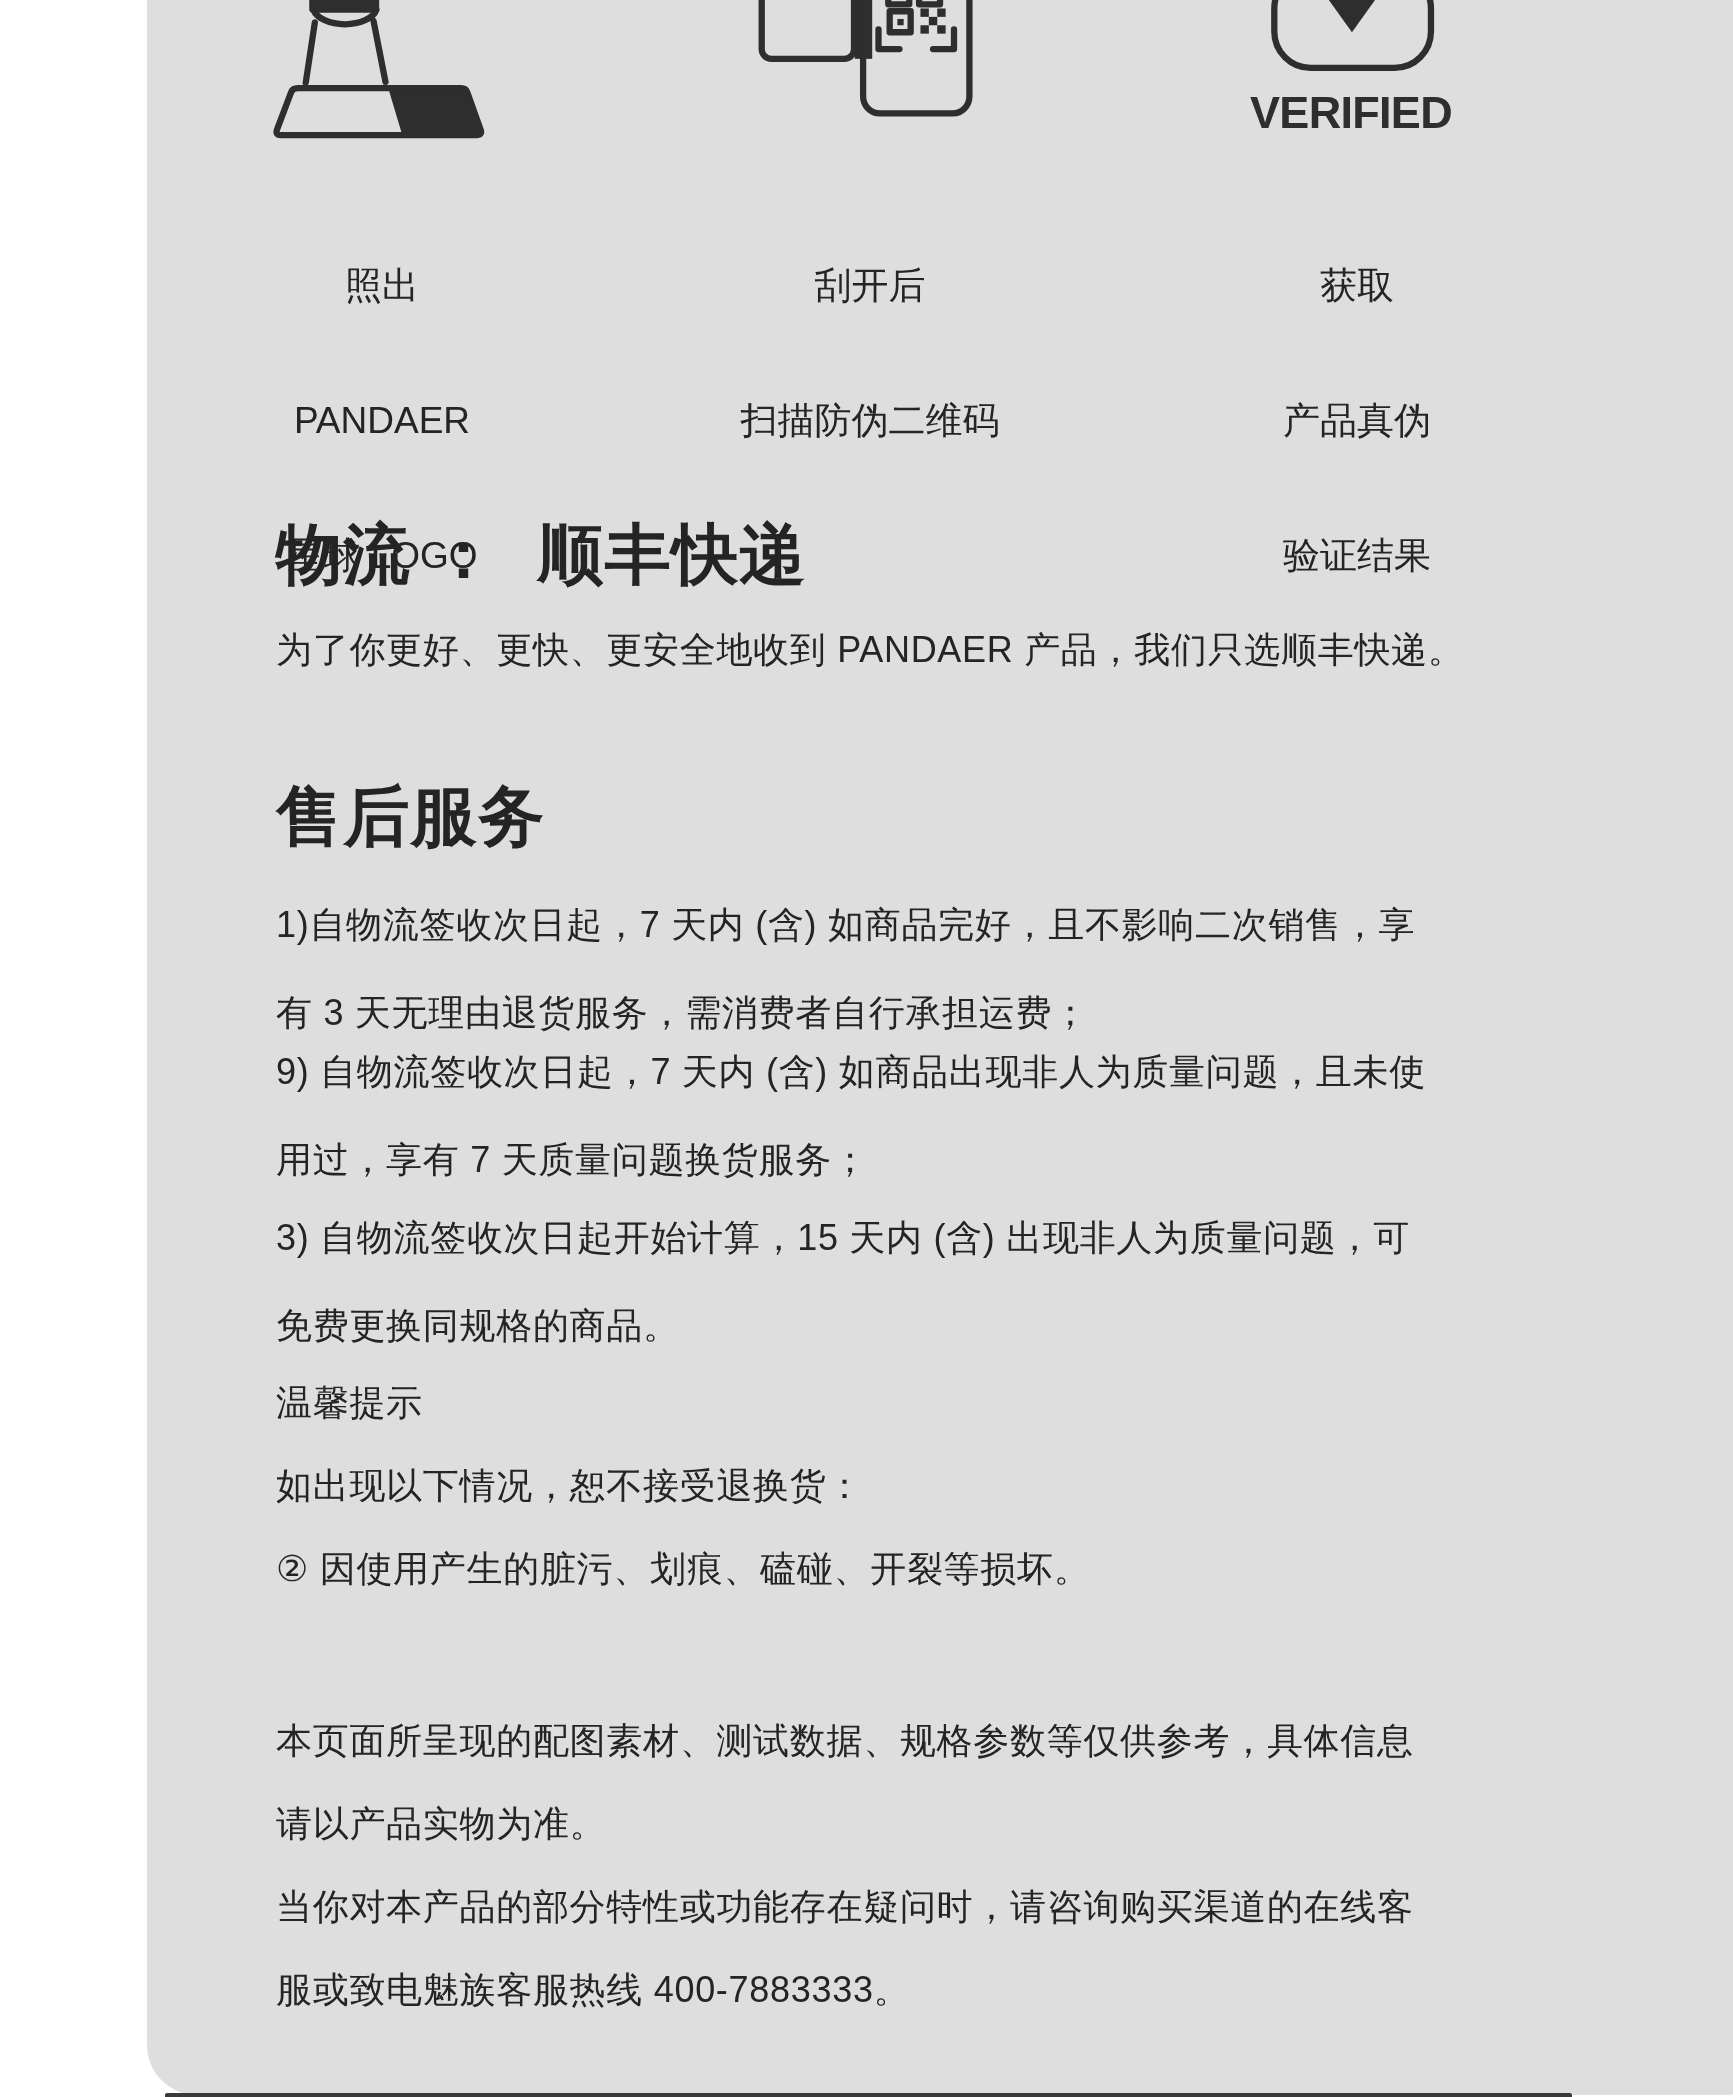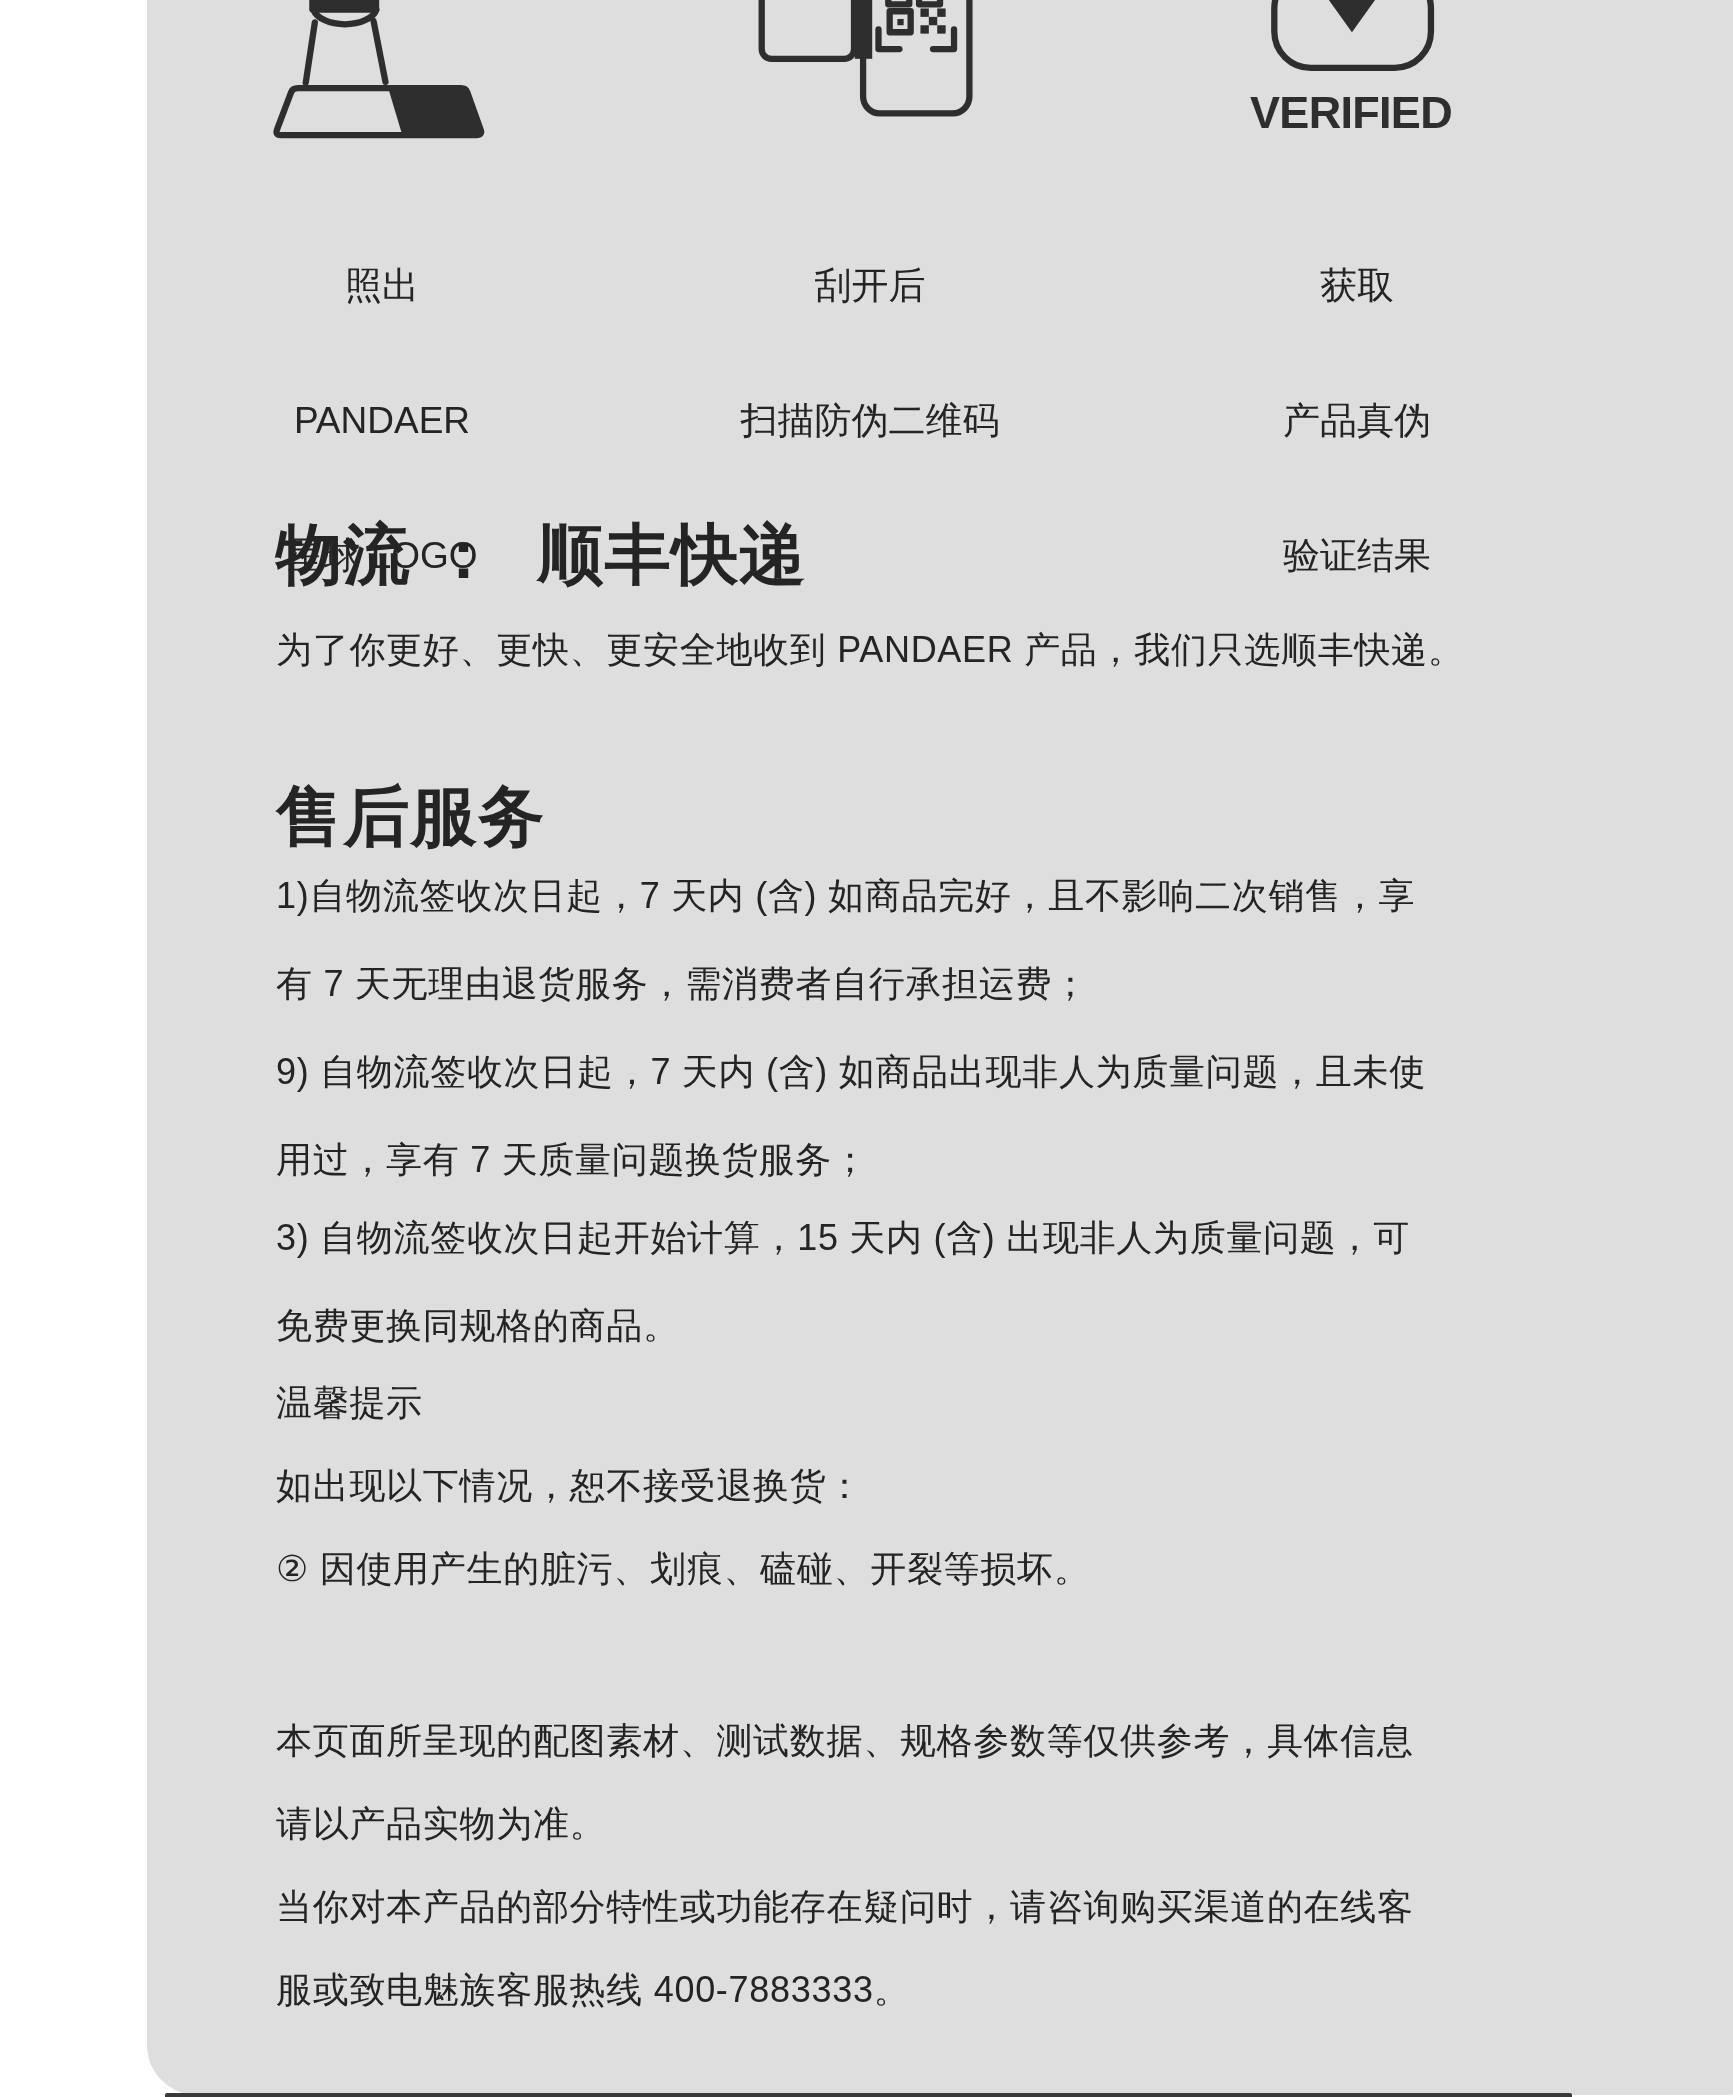--- a/index.html
+++ b/index.html
@@ -42,21 +42,21 @@
     position:absolute;left:129px;font-size:66px;line-height:78px;
     font-weight:700;letter-spacing:1.4px;white-space:pre;color:var(--text);
   }
   .h-logistics{top:471px;}
   .h-aftersales{top:733px;}
   .body-block{position:absolute;left:129px;white-space:pre;color:var(--text);}
   .body-block .line{white-space:pre;font-weight:500;letter-spacing:0.7px;}
   .b-logistics{top:596px;}
   .b-logistics .line{font-size:36px;line-height:59px;}
   .policy .line{font-size:36px;line-height:64px;}
-  .p-1{top:840px;}
+  .p-1{top:869px;}
   .p-2{top:1016px;}
   .p-3{top:1182px;}
   .tips{top:1349px;}
   .tips .line{font-size:36px;line-height:59px;}
   .disclaimer{top:1687px;}
   .disclaimer .line{font-size:36px;line-height:59px;}
   .next-section-edge{
     position:absolute;left:18px;top:2093px;width:1407px;height:4.2px;
     background:var(--next-section-bg);border-radius:2.1px 2.1px 0 0;
   }
@@ -124,21 +124,21 @@
   <h1 class="h-big h-logistics">物流 ：  顺丰快递</h1>
 
   <div class="body-block b-logistics">
     <div class="line">为了你更好、更快、更安全地收到 PANDAER 产品，我们只选顺丰快递。</div>
   </div>
 
   <h1 class="h-big h-aftersales">售后服务</h1>
 
   <div class="body-block policy p-1">
     <div class="line">1)自物流签收次日起，7 天内 (含) 如商品完好，且不影响二次销售，享</div>
-    <div class="line">有 7 天无理由退货服务，需消费者自行承担运费；</div>
+    <div class="line">有 3 天无理由退货服务，需消费者自行承担运费；</div>
   </div>
 
   <div class="body-block policy p-2">
     <div class="line">9) 自物流签收次日起，7 天内 (含) 如商品出现非人为质量问题，且未使</div>
     <div class="line">用过，享有 7 天质量问题换货服务；</div>
   </div>
 
   <div class="body-block policy p-3">
     <div class="line">3) 自物流签收次日起开始计算，15 天内 (含) 出现非人为质量问题，可</div>
     <div class="line">免费更换同规格的商品。</div>

